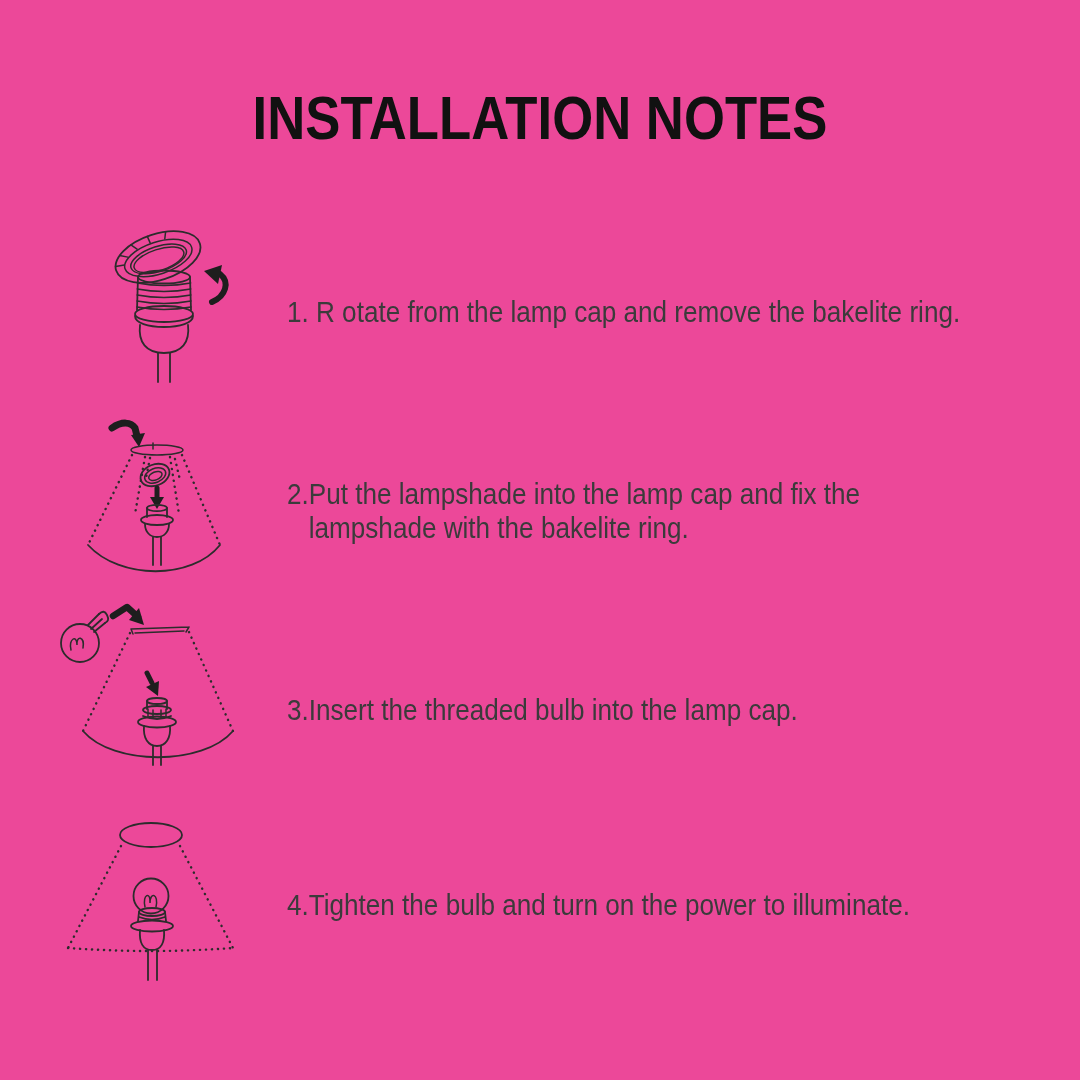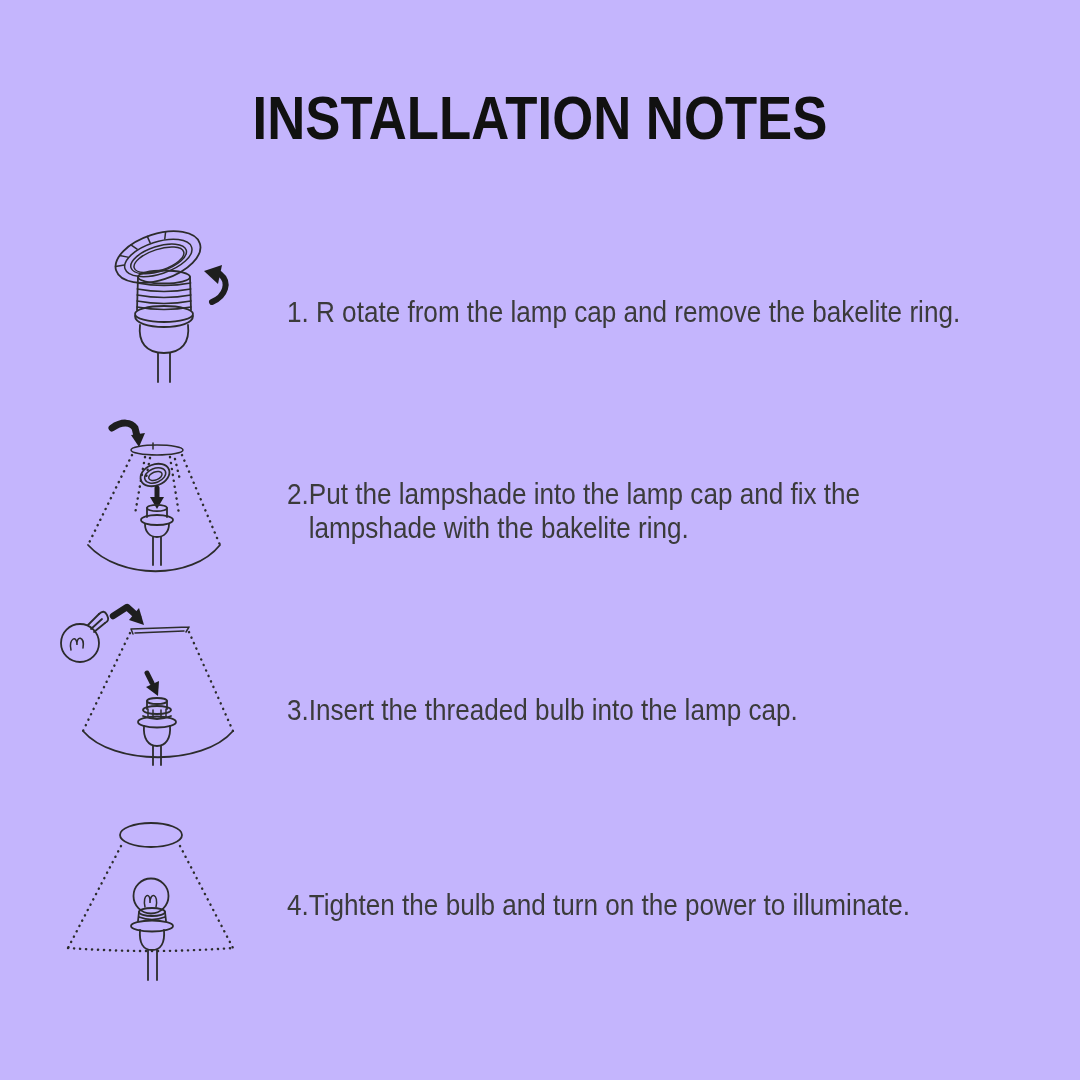--- a/index.html
+++ b/index.html
@@ -1,17 +1,17 @@
 <!DOCTYPE html>
 <html><head>
 <meta charset="utf-8">
 <style>
   html,body{margin:0;padding:0;background:#fff;}
   .page{
-    position:relative;width:1080px;height:1080px;background:#c4b5fd;overflow:hidden;
+    position:relative;width:1080px;height:1080px;background:#ec4899;overflow:hidden;
     font-family:"Liberation Sans", sans-serif;
   }
   .title{
     position:absolute;top:82px;left:0;width:1080px;margin:0;
     text-align:center;font-size:62px;font-weight:700;color:#111;
     transform:scaleX(0.85);letter-spacing:0;
   }
   .step-art{position:absolute;}
   .step-text{
     position:absolute;left:287px;color:#3b3b3b;font-size:30px;line-height:34px;

